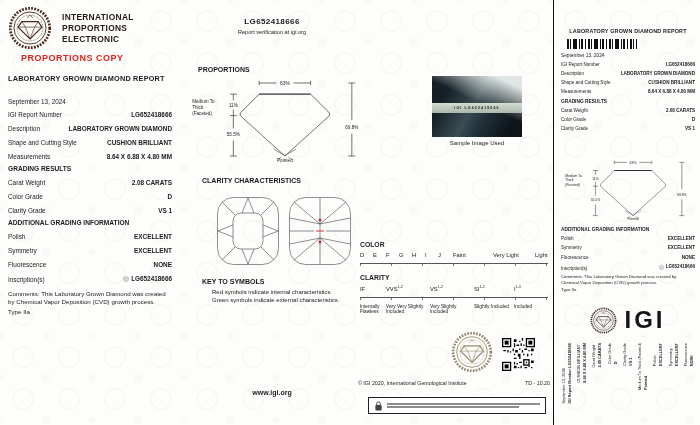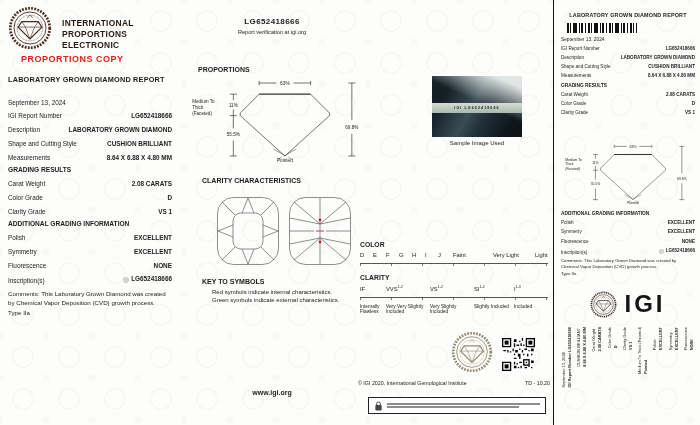--- a/index.html
+++ b/index.html
@@ -8,21 +8,21 @@
   .watermark{position:absolute;inset:0;pointer-events:none;
     background-image:
       radial-gradient(circle at 50% 50%, transparent 9px, rgba(110,100,85,.055) 10px, transparent 11.5px),
       radial-gradient(circle at 50% 50%, rgba(110,100,85,.03) 3px, transparent 4.5px);
     background-size:46px 42px,46px 42px;background-position:0 0,23px 21px;}
   svg{display:block;}
   
   .col-left{position:absolute;left:8px;top:6px;width:164px;}
   .brand{display:flex;align-items:flex-start;}
   .brand .seal{width:44px;height:44px;color:#4a2a1d;flex:0 0 44px;}
-  .brand-text{margin:12px 0 0 10px;font-size:8.4px;font-weight:bold;line-height:1.3;letter-spacing:.3px;color:#241a12;}
+  .brand-text{margin:6px 0 0 10px;font-size:8.4px;font-weight:bold;line-height:1.3;letter-spacing:.3px;color:#241a12;}
   .electronic{margin:3px 0 0 13px;color:#e0231f;font-weight:bold;font-size:9px;letter-spacing:.5px;}
   .report-title{margin-top:11px;font-size:7.3px;font-weight:bold;letter-spacing:.2px;}
   .date{margin-top:15px;font-size:6.4px;}
   .frow{display:flex;justify-content:space-between;align-items:baseline;margin-top:7.4px;font-size:6.4px;line-height:1;}
   .frow .val{font-weight:bold;text-align:right;}
   .sect{margin-top:6px;font-size:6.6px;font-weight:bold;line-height:1;}
   .insc-val{display:inline-flex;align-items:center;gap:2px;font-weight:bold;}
   .insc-val .mini-seal{width:6px;height:6px;color:#333;}
   .comments{margin-top:6.5px;font-size:6.2px;line-height:1.35;}
   .type-note{margin-top:2px;font-size:6.2px;}
@@ -63,21 +63,21 @@
   .qr{position:absolute;left:502px;top:338px;}
   .copy-row{position:absolute;left:358px;top:380px;width:192px;display:flex;justify-content:space-between;font-size:5.3px;}
   .site{position:absolute;left:190px;top:389px;width:164px;text-align:center;font-size:7px;font-weight:bold;}
   .disclaimer{position:absolute;left:368px;top:397px;width:178px;height:17px;border:1px solid #222;
     box-sizing:border-box;display:flex;align-items:center;gap:4px;padding:0 5px;background:#fff;}
   .disc-text{flex:1;}
   .disc-line{height:1.6px;background:#8d8d8d;margin:1.4px 0;}
   .disc-line.short{width:86%;}
   
   .divider{position:absolute;left:553px;top:0;width:1px;height:425px;background:#111;}
-  .stub{position:absolute;left:556px;top:0;width:144px;height:309px;box-sizing:border-box;padding:6px 5px;}
+  .stub{position:absolute;left:556px;top:16px;width:144px;height:309px;box-sizing:border-box;padding:6px 5px;}
   .s-title{margin-top:6px;text-align:center;font-size:5.4px;font-weight:bold;letter-spacing:.2px;}
   .s-barcode{margin:5px 0 0 6px;width:70px;height:10px;
     background:repeating-linear-gradient(90deg,#111 0 1px,transparent 1px 3px),
                repeating-linear-gradient(90deg,#111 0 2px,transparent 2px 7px);}
   .s-date{margin-top:4px;font-size:4.8px;}
   .s-row{display:flex;justify-content:space-between;align-items:baseline;margin-top:4.6px;font-size:4.6px;line-height:1;}
   .s-row .val{font-weight:bold;text-align:right;}
   .s-sect{margin-top:4.8px;font-size:4.8px;font-weight:bold;line-height:1;}
   .s-prop{margin:26px auto 0;}
   .s-add{margin-top:8px;}

